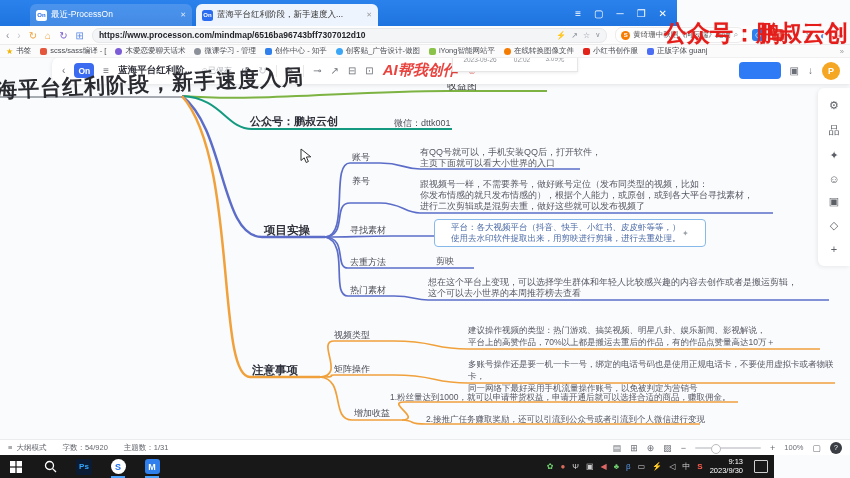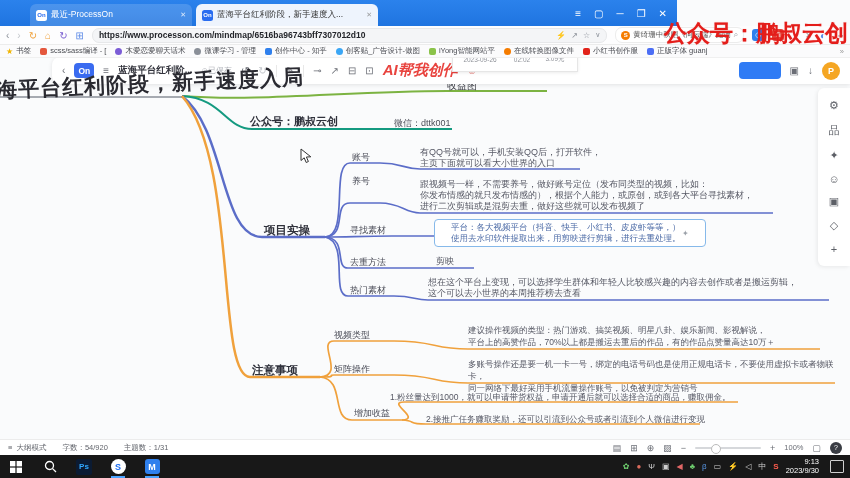--- a/index.html
+++ b/index.html
@@ -67,21 +67,21 @@
           justify-content:space-evenly;color:#5c5f66;font-size:11px;}
   
   #pofoot{left:0;top:439px;width:850px;height:16px;background:#fff;border-top:1px solid #ececec;z-index:8;
           display:flex;align-items:center;font-size:7.5px;color:#62656c;padding:0 8px;box-sizing:border-box;gap:16px;}
   .fright{margin-left:auto;display:flex;align-items:center;gap:9px;font-size:9px;color:#6b6e76;}
   #slider{width:66px;height:2px;background:#d6d8db;border-radius:1px;position:relative;}
   #sknob{position:absolute;left:16px;top:-3px;width:8px;height:8px;border-radius:50%;background:#fff;border:1px solid #bbb;}
   #helpdot{width:12px;height:12px;border-radius:50%;background:#3a3d44;color:#fff;font-size:7px;
            display:flex;align-items:center;justify-content:center;}
   
-  #taskbar{left:0;top:455px;width:850px;height:23px;background:#181818;z-index:9;display:flex;align-items:center;
+  #taskbar{left:0;top:455px;width:774px;height:23px;background:#181818;z-index:9;display:flex;align-items:center;
            padding:0 6px;box-sizing:border-box;gap:14px;}
   .tbico{width:20px;height:20px;display:flex;align-items:center;justify-content:center;position:relative;}
   .runbar{position:absolute;bottom:-1px;left:3px;right:3px;height:2px;background:#4aa3ff;}
   .psq{width:16px;height:16px;border-radius:2px;background:#0b1b33;color:#31a8ff;font-size:8px;font-weight:bold;
        display:flex;align-items:center;justify-content:center;}
   .scirc{width:15px;height:15px;border-radius:50%;background:#fff;color:#1a6cf0;font-size:9px;font-weight:bold;
        display:flex;align-items:center;justify-content:center;}
   .msq{width:15px;height:15px;border-radius:3px;background:#2f80ed;color:#fff;font-size:9px;font-weight:bold;
        display:flex;align-items:center;justify-content:center;}
   #tray{margin-left:auto;display:flex;align-items:center;gap:7px;color:#cfcfcf;font-size:8px;}

